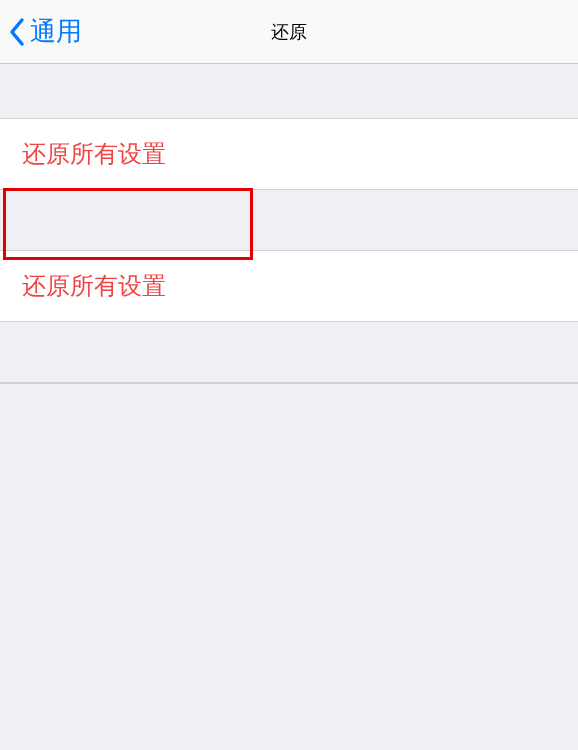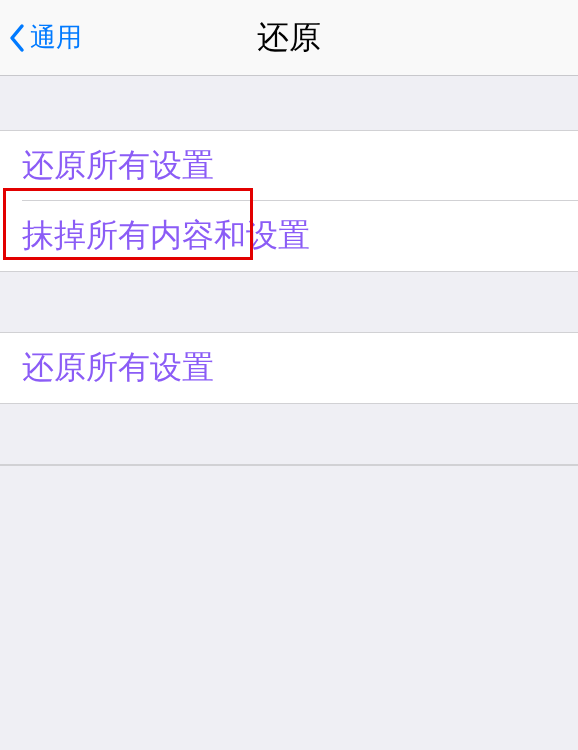--- a/index.html
+++ b/index.html
@@ -8,21 +8,21 @@
       box-sizing: border-box;
     }
     body {
       width: 578px;
       height: 750px;
       background-color: #efeff4;
       font-family: -apple-system, "Helvetica Neue", Helvetica, Arial, sans-serif;
       overflow: hidden;
     }
     .nav-bar {
-      height: 76px;
+      height: 64px;
       background-color: #f9f9f9;
       border-bottom: 1px solid #c8c8cc;
       position: relative;
       display: flex;
       align-items: center;
     }
     .back-button {
       display: flex;
       align-items: center;
       padding-left: 8px;
@@ -33,43 +33,43 @@
     .back-chevron {
       width: 18px;
       height: 30px;
       margin-right: 4px;
     }
     .nav-title {
       position: absolute;
       left: 0;
       right: 0;
       text-align: center;
-      font-size: 32px;
+      font-size: 18px;
       font-weight: 500;
       color: #000;
       pointer-events: none;
     }
     .group-spacer {
       height: 54px;
     }
     .group-spacer-large {
       height: 60px;
     }
     .list-group {
       background-color: #fff;
       border-top: 1px solid #d1d1d4;
       border-bottom: 1px solid #d1d1d4;
     }
     .list-item {
       height: 70px;
       padding-left: 22px;
       display: flex;
       align-items: center;
-      color: #8b5cf6;
-      font-size: 32px;
+      color: #ef4444;
+      font-size: 24px;
       cursor: pointer;
       position: relative;
       text-align: center;
     }
     .list-item:not(:last-child)::after {
       content: "";
       position: absolute;
       left: 22px;
       right: 0;
       bottom: 0;
@@ -95,23 +95,20 @@
   </div>
   <div class="nav-title">还原</div>
 </div>
 
 <div class="group-spacer"></div>
 
 <div class="list-group">
   <div class="list-item">
     <span>还原所有设置</span>
   </div>
-  <div class="list-item" style="position:relative;">
-    <span>抹掉所有内容和设置</span>
-  </div>
 </div>
 
 <div class="group-spacer-large"></div>
 
 <div class="list-group">
   <div class="list-item">
     <span>还原所有设置</span>
   </div>
 </div>
 

